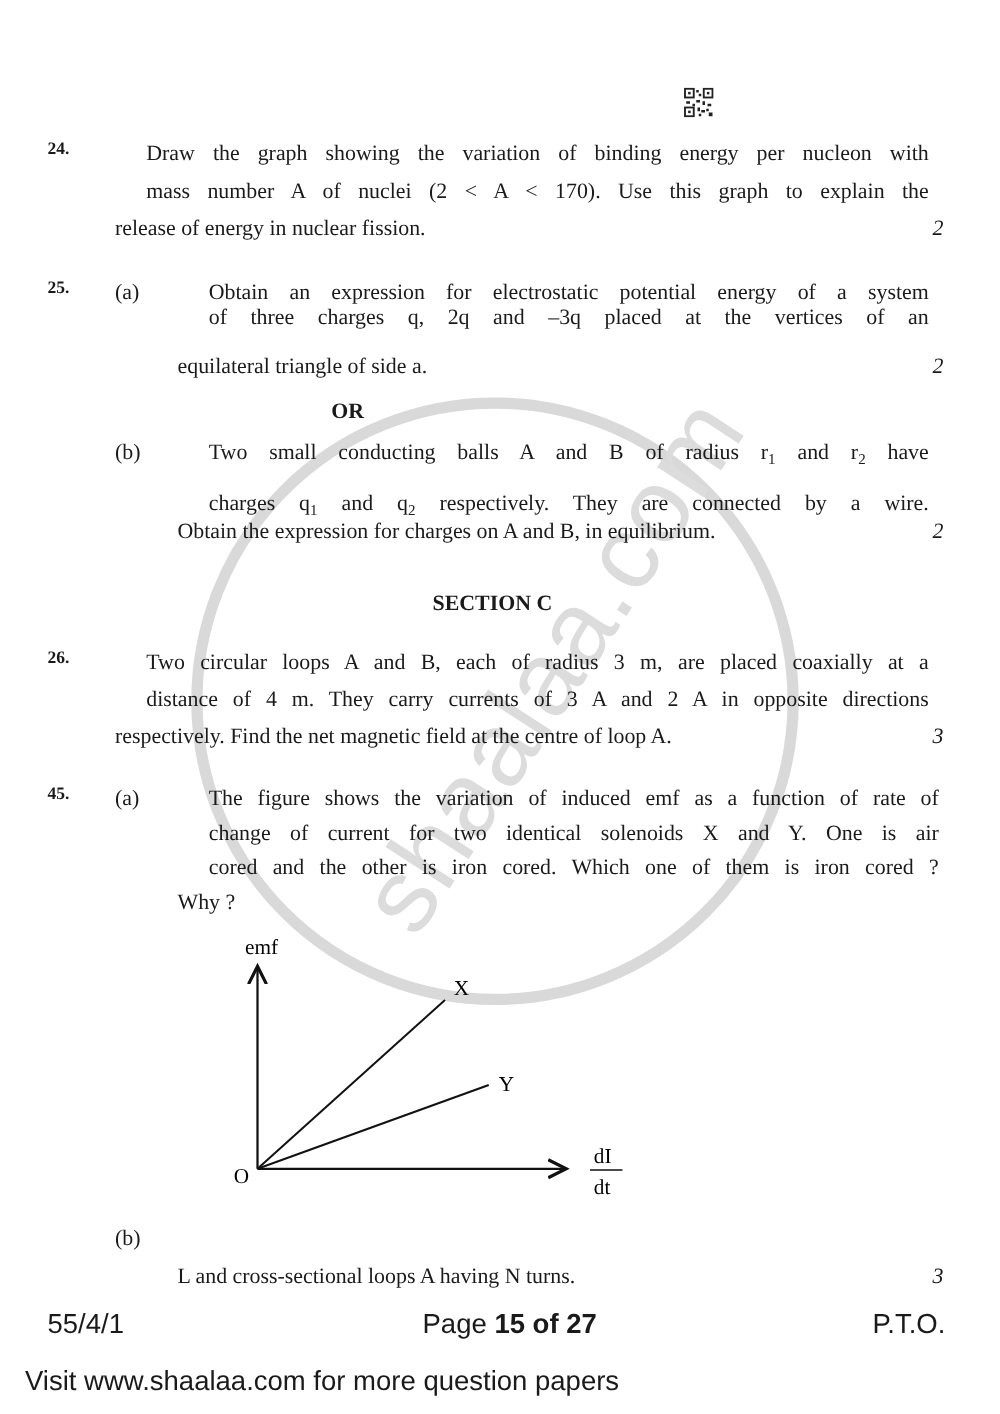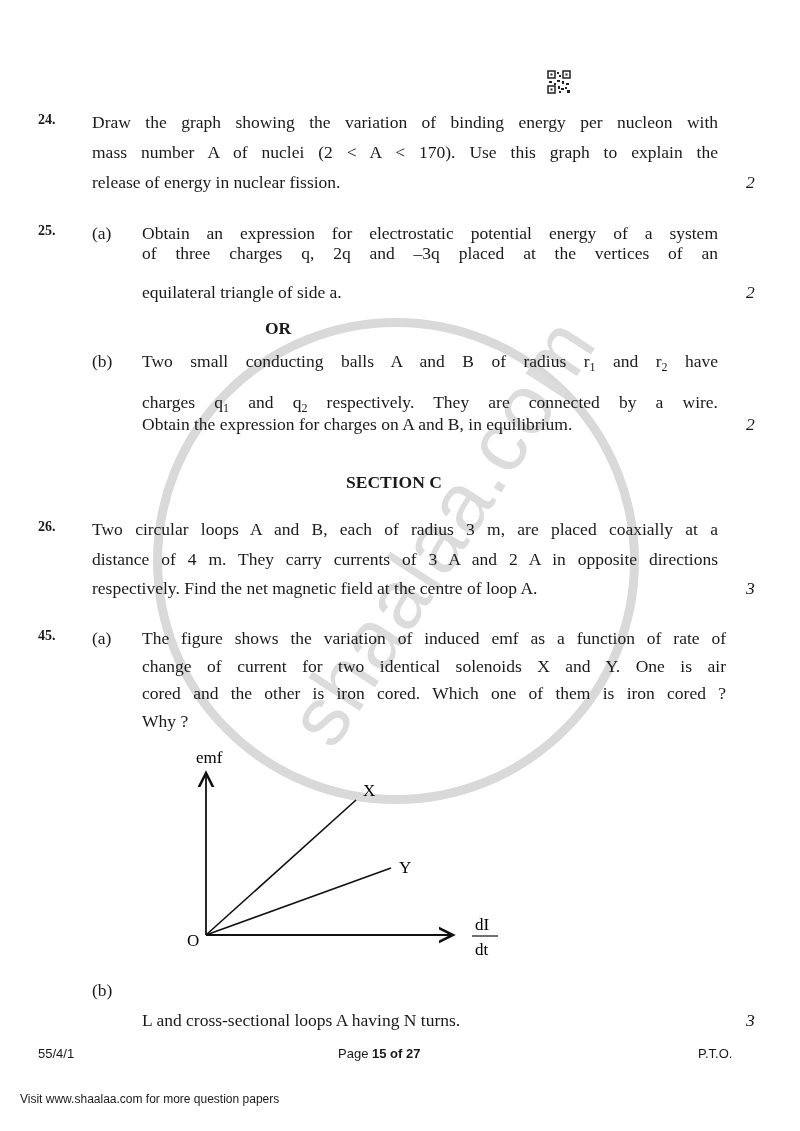--- a/index.html
+++ b/index.html
@@ -8,25 +8,25 @@
     .abs { position:absolute; }
     .watermark { position:absolute; left:153px; top:318px; width:486px; height:486px;
       border:9px solid #d9d9d9; border-radius:50%; box-sizing:border-box; z-index:0; pointer-events:none; }
     .wm-text { position:absolute; left:218px; top:520px; width:400px; text-align:center;
       font-family:"Liberation Sans","DejaVu Sans",sans-serif; font-size:84px; color:#dcdcdc;
       transform:rotate(-57deg); transform-origin:center center; letter-spacing:1px; z-index:0; pointer-events:none; }
     .content { position:absolute; left:0; top:0; width:800px; height:1131px; z-index:1; }
     .qno { position:absolute; left:38px; font-family:"Liberation Serif",serif; font-weight:bold; font-size:14px; }
     .part { position:absolute; left:92px; font-family:"Liberation Serif",serif; font-size:17.5px; }
     .line { position:absolute; font-family:"Liberation Serif",serif; font-size:17.5px; white-space:nowrap; }
-    .justify { text-align:justify; text-align-last:justify; }
+    .justify { text-align:justify; text-align-last:justify;margin-left:25px; }
     .marks { position:absolute; left:746px; font-family:"Liberation Serif",serif; font-style:italic; font-size:17.5px; }
     .heading { position:absolute; font-family:"Liberation Serif",serif; font-weight:bold; font-size:17.5px; }
     sub { font-size:12px; vertical-align:-4px; }
-    .footer { position:absolute; font-family:"Liberation Sans","DejaVu Sans",sans-serif; font-size:13px; }
+    .footer { position:absolute; font-family:"Liberation Sans","DejaVu Sans",sans-serif; font-size:22px; }
     .qr { position:absolute; left:547px; top:70px; width:24px; height:24px; }
     svg text { font-family:"Liberation Serif","DejaVu Serif",serif; }
   </style>
 </head>
 <body>
 
 <div class="watermark"></div>
 <div class="wm-text">shaalaa.com</div>
 
 <div class="content">
@@ -112,15 +112,15 @@
     <text x="305" y="215" font-size="17">dt</text>
   </svg>
 
   <div class="part" style="top:980px">(b)</div>
   <div class="line" style="left:142px; top:1010px">L and cross-sectional loops A having N turns.</div>
   <div class="marks" style="top:1010px">3</div>
 
   <div class="footer" style="left:38px; top:1046px">55/4/1</div>
   <div class="footer" style="left:338px; top:1046px"><span>Page </span><b>15</b><b> of </b><b>27</b></div>
   <div class="footer" style="left:698px; top:1046px; ">P.T.O.</div>
-  <div class="footer" style="left:20px; top:1092px; font-size:12px">Visit www.shaalaa.com for more question papers</div>
+  <div class="footer" style="left:20px; top:1092px; font-size:22px">Visit www.shaalaa.com for more question papers</div>
 
 </div>
 
 </body></html>

